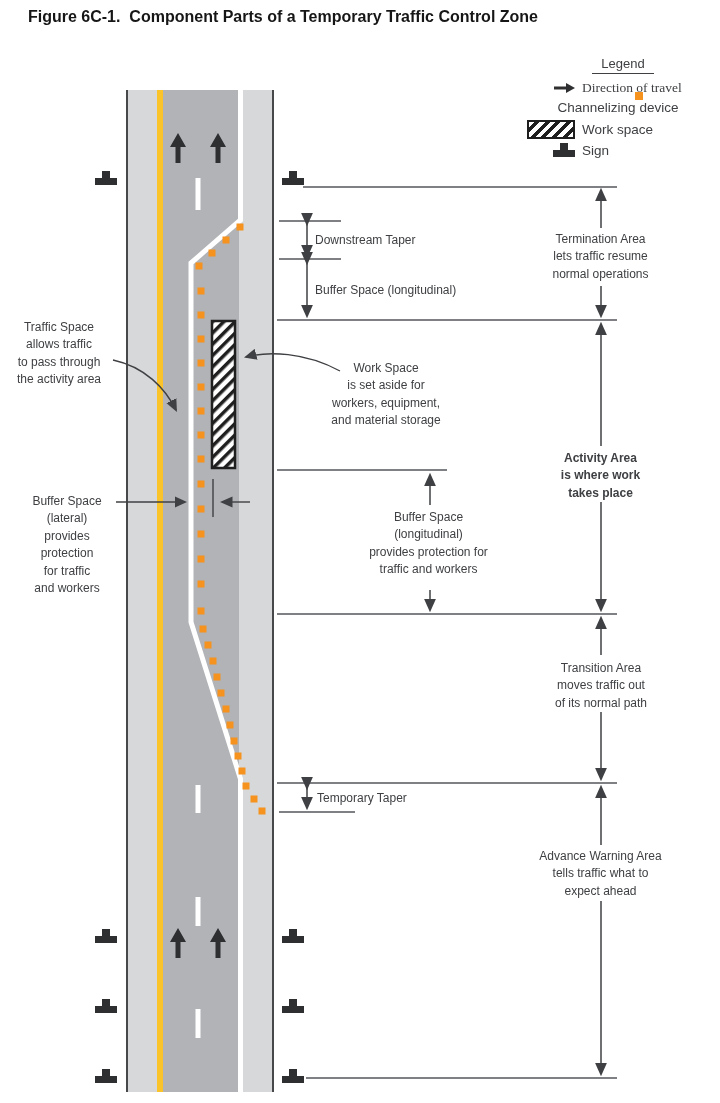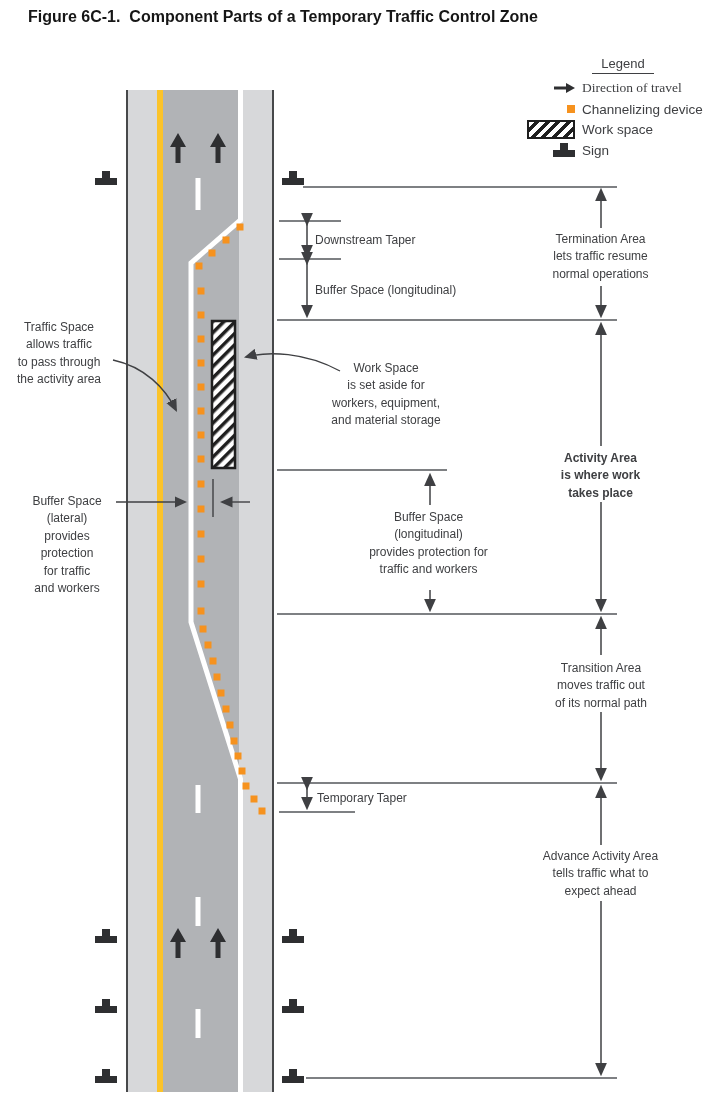--- a/index.html
+++ b/index.html
@@ -28,21 +28,21 @@
   #lbl-activity      {left:530px;top:450px;width:141px;font-weight:bold;}
   #lbl-transition    {left:525px;top:660px;width:152px;}
   #lbl-shoulder-taper{left:317px;top:790px;}
   #lbl-advance       {left:518px;top:848px;width:165px;}
   
   #legend-heading{left:592px;top:55px;width:62px;text-align:center;font-size:13px;
                   border-bottom:1.5px solid var(--ink);padding-bottom:1px;}
   .leg-row{position:absolute;left:518px;width:200px;height:18px;display:flex;align-items:center;}
   .leg-icon{width:64px;display:flex;justify-content:flex-end;align-items:center;padding-right:7px;box-sizing:border-box;}
   .leg-label{font-size:13.5px;color:var(--ink);}
-  #leg-row-1{top:79px;font-family:Liberation Serif, serif;} #leg-row-2{top:100px;} #leg-row-3{top:119px;height:20px;} #leg-row-4{top:141px;}
+  #leg-row-1{top:79px;font-family:Liberation Serif, serif;} #leg-row-2{top:92px;flex-direction:column;} #leg-row-3{top:119px;height:20px;} #leg-row-4{top:141px;}
   .chan-swatch{width:8px;height:8px;background:var(--orange);}
   .work-swatch{width:44px;height:15px;border:2px solid #1f1f1f;
                background:repeating-linear-gradient(135deg,#fff 0 4px,#1f1f1f 4px 7.5px);}
   .dim{stroke:var(--linegray);stroke-width:2;}
   .dima{stroke:var(--ink);stroke-width:1.5;fill:none;}
   .leader{stroke:var(--ink);stroke-width:1.4;fill:none;}
 </style>
 </head>
 <body>
 
@@ -189,21 +189,21 @@
 (longitudinal)
 provides protection for
 traffic and workers</div>
   <div class="lbl ctr" id="lbl-activity">Activity Area
 is where work
 takes place</div>
   <div class="lbl ctr" id="lbl-transition">Transition Area
 moves traffic out
 of its normal path</div>
   <div class="lbl" id="lbl-shoulder-taper">Temporary Taper</div>
-  <div class="lbl ctr" id="lbl-advance">Advance Activity Area
+  <div class="lbl ctr" id="lbl-advance">Advance Warning Area
 tells traffic what to
 expect ahead</div>
 
   <div class="lbl abs" id="legend-heading">Legend</div>
   <div class="leg-row" id="leg-row-1">
     <span class="leg-icon">
       <svg width="21" height="10">
           <line x1="0" y1="5" x2="13" y2="5" stroke="#2E2F31" stroke-width="3"></line>
           <path d="M12,0 L21,5 L12,10 z" fill="#2E2F31"></path>
         </svg>

